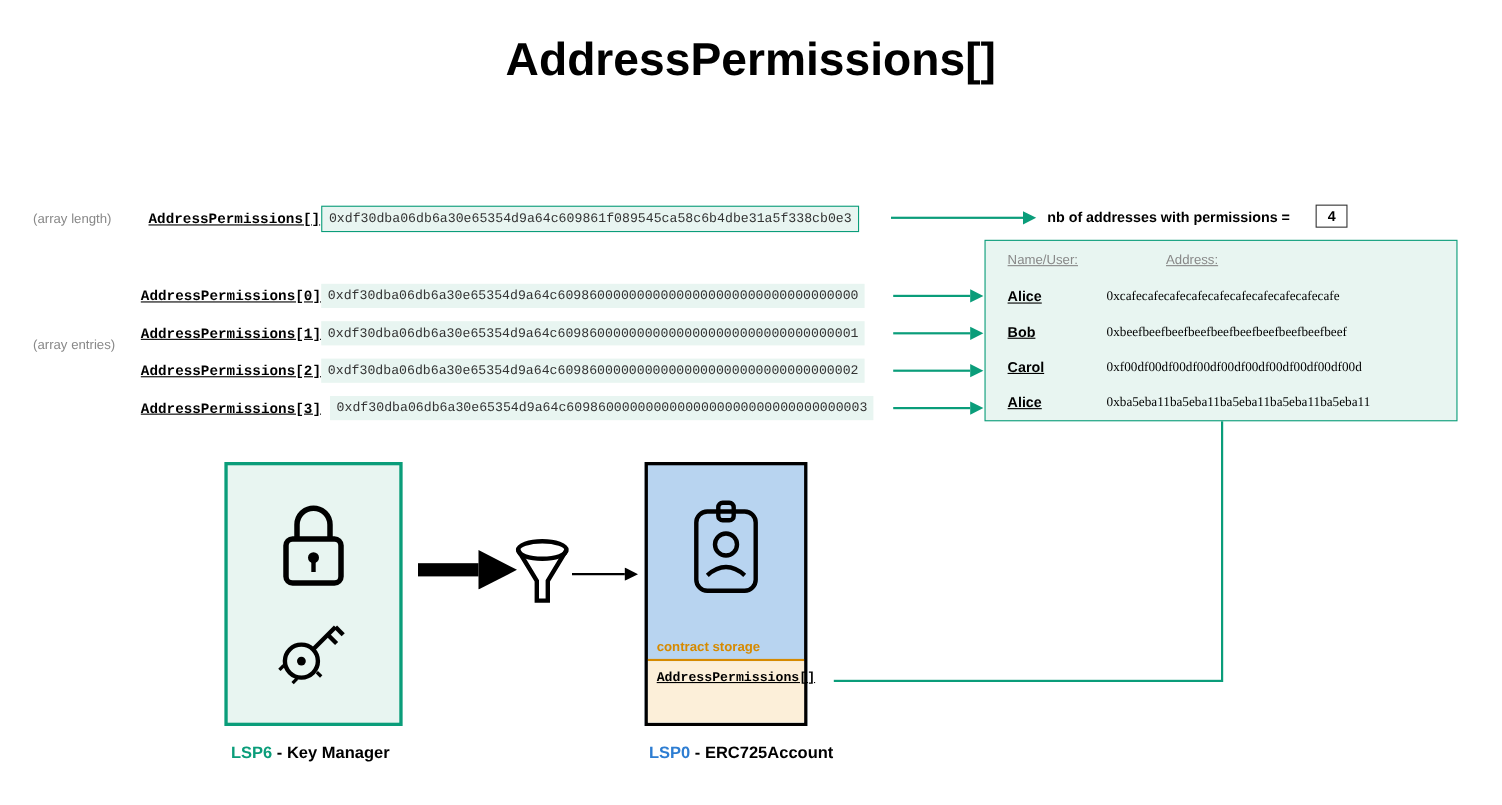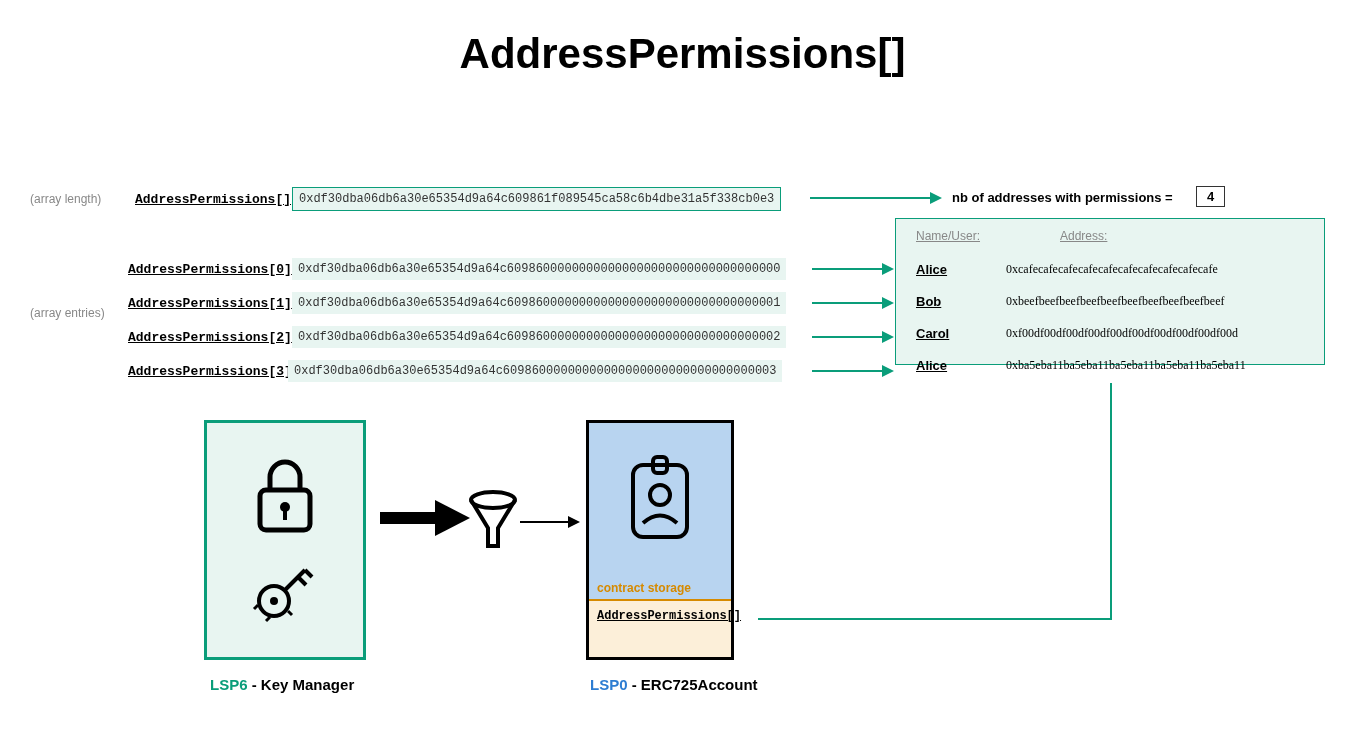--- a/index.html
+++ b/index.html
@@ -57,21 +57,21 @@
       padding: 2px 10px;
       font-size: 13px;
       font-weight: 700;
     }
 
     .users-panel {
       position: absolute;
       top: 218px;
       left: 895px;
       width: 430px;
-      height: 147px;
+      height: 165px;
       background: #e8f5f1;
       border: 1px solid #0a9d7a;
       padding: 10px 20px;
     }
     .users-header {
       display: flex;
       gap: 80px;
       margin-bottom: 10px;
     }
     .users-header span {
@@ -223,21 +223,21 @@
 <div class="hex-box" style="top:292px; left:292px;">0xdf30dba06db6a30e65354d9a64c60986000000000000000000000000000000001</div>
 <div class="line-green" style="top:302px; left:812px; width:70px;"></div>
 <div class="arrow-head-right" style="top:297px; left:882px;"></div>
 
 <div class="key-label" style="top:330px; left:128px;">AddressPermissions[2]</div>
 <div class="hex-box" style="top:326px; left:292px;">0xdf30dba06db6a30e65354d9a64c60986000000000000000000000000000000002</div>
 <div class="line-green" style="top:336px; left:812px; width:70px;"></div>
 <div class="arrow-head-right" style="top:331px; left:882px;"></div>
 
 <div class="key-label" style="top:364px; left:128px;">AddressPermissions[3]</div>
-<div class="hex-box" style="top:360px; left:288px;">0xdf30dba06db6a30e65354d9a64c60986000000000000000000000000000000003</div>
+<div class="hex-box" style="top:360px; left:300px;">0xdf30dba06db6a30e65354d9a64c60986000000000000000000000000000000003</div>
 <div class="line-green" style="top:370px; left:812px; width:70px;"></div>
 <div class="arrow-head-right" style="top:365px; left:882px;"></div>
 
 <div class="users-panel">
   <div class="users-header">
     <span>Name/User:</span>
     <span>Address:</span>
   </div>
   <div class="user-row">
     <span class="user-name">Alice</span>

